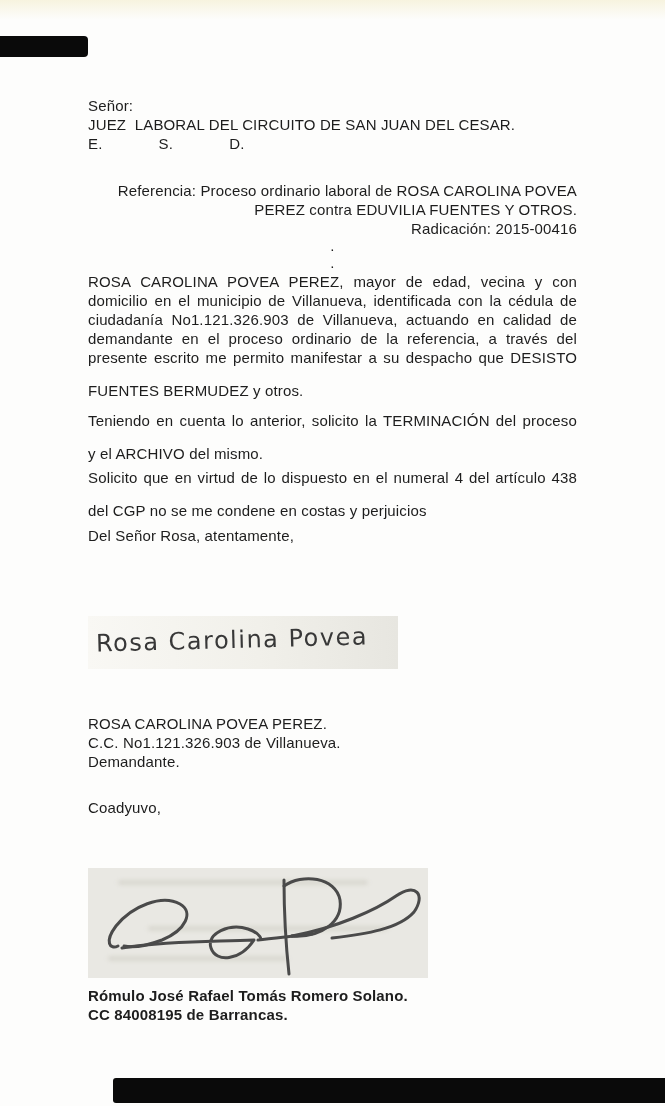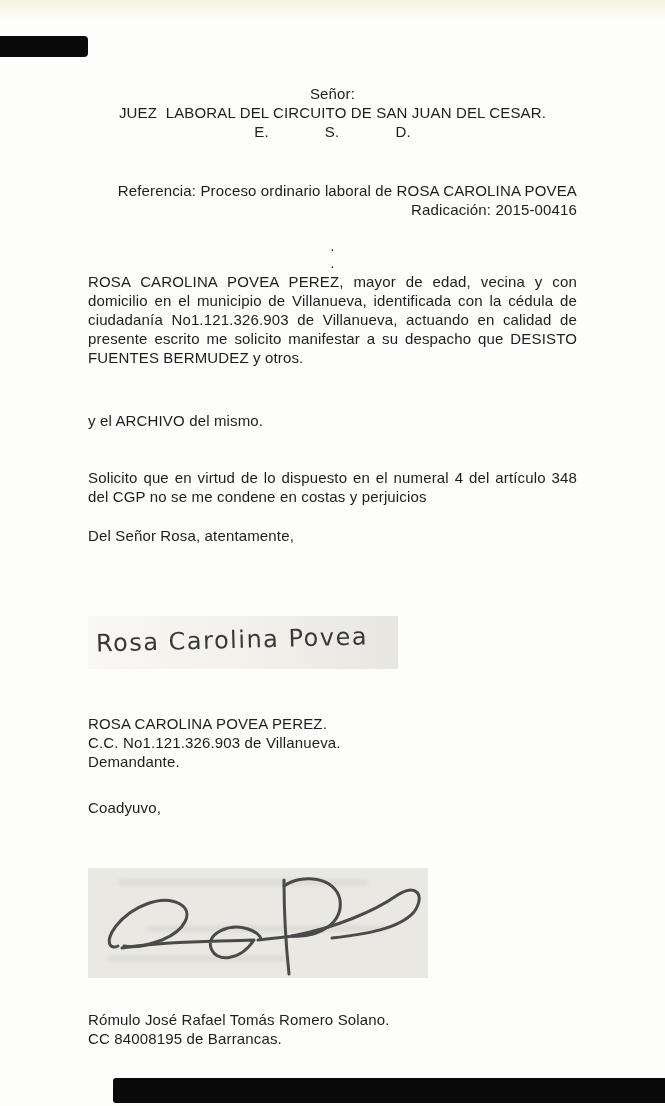--- a/index.html
+++ b/index.html
@@ -19,21 +19,21 @@
   .scan-bar { position: absolute; background: #0a0a0a; }
   .scan-bar.top { left: 0; top: 36px; width: 88px; height: 21px; border-radius: 0 4px 4px 0; }
   .scan-bar.bottom { left: 113px; top: 1078px; width: 552px; height: 25px; border-radius: 3px 0 0 3px; }
   .block {
     position: absolute; left: 88px; width: 489px;
     font-size: 15px; line-height: 19px; letter-spacing: 0.15px;
   }
   .pre { white-space: pre-wrap; }
   .center { text-align: right; }
   .jline { text-align: justify; text-align-last: justify; }
-  .jlast { text-align-last: left; }
+  .jlast { text-align-last: left; margin-top: 14px; }
   .dot-line { text-align: center; line-height: 17px; }
   .sig-patch1 {
     position: absolute; left: 88px; top: 616px; width: 310px; height: 53px;
     background: linear-gradient(90deg, #f9f8f4 0%, #f1f0ea 55%, #e7e6e0 100%);
   }
   .sig1-text {
     position: absolute; left: 8px; top: 10px;
     font-family: "DejaVu Sans", sans-serif;
     font-size: 24px; letter-spacing: 1.5px; color: #383838;
     transform: rotate(-1.5deg); white-space: nowrap;
@@ -52,50 +52,53 @@
   .sig2-svg { position: absolute; left: 0; top: 0; }
 </style>
 </head>
 <body>
 
 <div class="page">
 
   <div class="top-tint"></div>
   <div class="scan-bar top"></div>
 
-  <div class="block" style="top:84px;text-align:center;">
+  <div class="block" style="top:96px;">
     <div class="pre">Señor:</div>
     <div class="pre">JUEZ  LABORAL DEL CIRCUITO DE SAN JUAN DEL CESAR.</div>
     <div class="pre">E.             S.             D.</div>
   </div>
 
   <div class="block center" style="top:181px;">
       <div class="center">Referencia: Proceso ordinario laboral de ROSA CAROLINA POVEA</div>
+      <div class="center">PEREZ contra EDUVILIA FUENTES Y OTROS.</div>
       <div class="center">Radicación: 2015-00416</div>
     </div>
 
   <div class="block" style="top:237px;">
       <div class="dot-line">.</div>
       <div class="dot-line">.</div>
     </div>
 
   <div class="block" style="top:272px;">
       <div class="jline">ROSA CAROLINA POVEA PEREZ, mayor de edad, vecina y con</div>
       <div class="jline">domicilio en el municipio de Villanueva, identificada con la cédula de</div>
       <div class="jline">ciudadanía No1.121.326.903 de Villanueva, actuando en calidad de</div>
-      <div class="jline">presente escrito me solicito manifestar a su despacho que DESISTO</div>
+      <div class="jline">demandante en el proceso ordinario de la referencia, a través del</div>
+      <div class="jline">presente escrito me permito manifestar a su despacho que DESISTO</div>
       <div class="jline jlast">FUENTES BERMUDEZ y otros.</div>
     </div>
 
   <div class="block" style="top:411px;">
+      <div class="jline">Teniendo en cuenta lo anterior, solicito la TERMINACIÓN del proceso</div>
       <div class="jline jlast">y el ARCHIVO del mismo.</div>
     </div>
 
   <div class="block" style="top:468px;">
-      <div class="jline">Solicito que en virtud de lo dispuesto en el numeral 4 del artículo 348</div>
+      <div class="jline">Solicito que en virtud de lo dispuesto en el numeral 4 del artículo 438</div>
       <div class="jline jlast">del CGP no se me condene en costas y perjuicios</div>
     </div>
 
   <div class="block" style="top:526px;">Del Señor Rosa, atentamente,</div>
 
   <div class="sig-patch1">
     <div class="sig1-text">Rosa Carolina Povea</div>
   </div>
 
   <div class="block" style="top:714px;">
@@ -114,19 +117,19 @@
       <g fill="none" stroke="#4a4a4a" stroke-width="3" stroke-linecap="round" stroke-linejoin="round">
         <path d="M30 78 C22 82, 16 74, 28 58 C44 38, 74 26, 92 36 C106 44, 98 62, 74 72 C58 78, 44 80, 36 78"></path>
         <path d="M34 80 C90 72, 128 74, 166 72 C152 93, 128 95, 123 80 C118 65, 142 55, 160 61 C172 65, 176 73, 170 72 C186 70, 208 68, 224 66"></path>
         <path d="M196 12 C196 40, 198 78, 201 106"></path>
         <path d="M196 18 C214 5, 248 9, 252 32 C255 53, 234 70, 204 68"></path>
         <path d="M204 68 C248 60, 288 42, 308 28 C328 14, 338 27, 326 44 C311 61, 278 66, 244 70"></path>
       </g>
     </svg>
   </div>
 
-  <div class="block" style="top:1010px;">
+  <div class="block" style="top:986px;font-weight:bold;">
     <div>Rómulo José Rafael Tomás Romero Solano.</div>
     <div>CC 84008195 de Barrancas.</div>
   </div>
 
   <div class="scan-bar bottom"></div>
 </div>
 
 </body></html>

